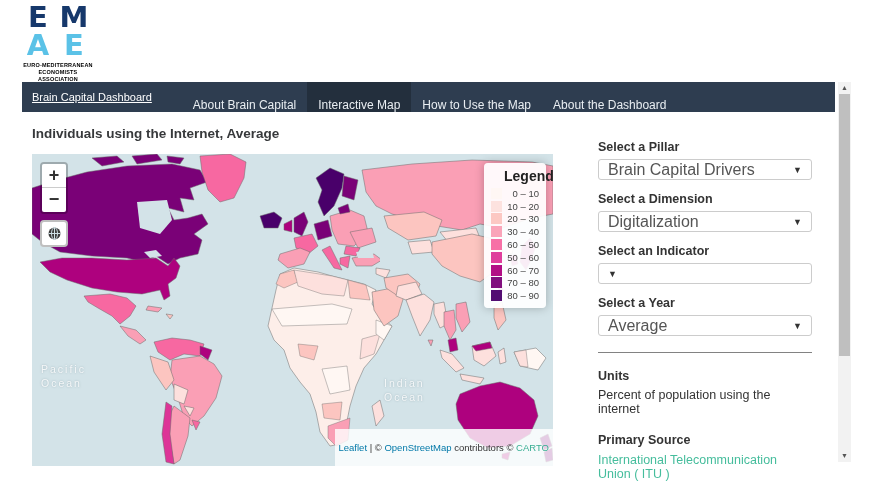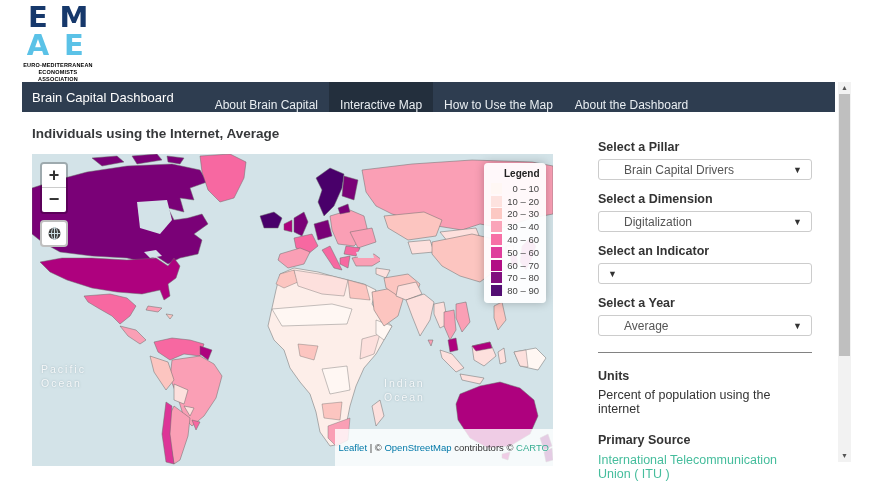--- a/index.html
+++ b/index.html
@@ -13,52 +13,52 @@
                  font-weight:bold; font-size:29px; line-height:28px; text-align:center; }
   .logo-caption { width:76px; margin-top:3px; text-align:center; font-size:5.5px;
                   font-weight:bold; letter-spacing:.2px; line-height:7px; }
   .top-nav { position:absolute; left:230px; top:29px; width:605px; display:flex;
              justify-content:space-between; align-items:center; }
   .tn-item { font-size:11px; font-weight:bold; color:#4d4d4d; cursor:pointer; white-space:nowrap; }
   .tn-item .caret { font-size:8px; color:#4d4d4d; margin-left:3px; }
   
   .dash-frame { position:absolute; left:22px; top:82px; width:813px; height:415px; background:#fff; }
   .dash-nav { height:30px; display:flex; align-items:center; }
-  .dash-brand { font-size:13px; color:#fff; margin:0 30px 0 10px; white-space:nowrap; }
+  .dash-brand { font-size:11px; color:#fff; margin:0 30px 0 10px; white-space:nowrap;text-decoration:underline; }
   .dn-item { font-size:12px; height:30px; line-height:30px; padding:8px 11px; cursor:pointer; white-space:nowrap; }
   .page-title { position:absolute; left:10px; top:44px; font-size:13.5px; font-weight:bold; color:#37393b; }
   
   .map { position:absolute; left:10px; top:72px; width:521px; height:312px; overflow:hidden; }
   .map svg.world { position:absolute; left:0; top:0; }
   .ocean-label { position:absolute; font-size:10.5px; letter-spacing:2px; line-height:14px;
                  color:rgba(255,255,255,.85); text-shadow:0 0 2px rgba(110,135,145,.55); }
   .zoom-ctl { position:absolute; left:8px; top:8px; width:28px; border:2px solid rgba(0,0,0,.25);
               border-radius:4px; overflow:hidden; }
   .zoom-btn { width:24px; height:24px; background:#fff; text-align:center; font-size:18px;
               font-weight:bold; line-height:23px; color:#333; cursor:pointer; }
   .zoom-btn.in { border-bottom:1px solid #ccc; }
   .globe-ctl { position:absolute; left:8px; top:66px; width:28px; height:27px;
                border:2px solid rgba(0,0,0,.25); border-radius:4px; background:#fff;
                display:flex; align-items:center; justify-content:center; cursor:pointer; }
   .legend { position:absolute; right:7px; top:9px; width:62px; background:rgba(255,255,255,.93);
             border-radius:4px; box-shadow:0 0 10px rgba(0,0,0,.25); padding:5px 7px 6px 7px; }
-  .legend-title { font-size:10px; font-weight:bold; color:#222; margin-bottom:3px;padding-left:13px; }
+  .legend-title { font-size:14px; font-weight:bold; color:#222; margin-bottom:3px;padding-left:13px; }
   .legend-row { display:flex; align-items:center; height:12.8px; }
   .legend-swatch { width:11px; height:11px; margin-right:3px; opacity:.95; flex:none; }
   .legend-label { flex:1; font-size:9.5px; color:#444; text-align:right; white-space:nowrap; }
   .attribution { position:absolute; right:0; bottom:0; background:rgba(255,255,255,.8);
                  font-size:9.5px; color:#333; padding:13px 4px; white-space:nowrap; }
   .attribution .lnk-blue { color:#0078a8; }
   .attribution .lnk-green { color:#38ae93; }
   
   .sidebar { position:absolute; left:576px; top:58px; width:214px; }
   .sb-label { font-size:12.5px; font-weight:bold; color:#333; margin-bottom:5px; }
   .sb-select { height:21px; border:1px solid #ccc; border-radius:3px; background:#fff;
                display:flex; align-items:center; padding:0 9px; margin-bottom:12px; cursor:pointer; }
-  .sb-value { flex:1; font-size:12px; color:#555; white-space:nowrap; overflow:hidden;margin-left:16px; }
+  .sb-value { flex:1; font-size:16px; color:#555; white-space:nowrap; overflow:hidden; }
   .sb-caret { font-size:9px; color:#333; }
   .sb-divider { border-top:1px solid #828282; margin:16px 0 16px 0; }
   .sb-heading { font-size:12.5px; font-weight:bold; color:#333; }
   .sb-text { font-size:12.5px; color:#333; margin-top:5px; }
   .sb-link { font-size:12.5px; color:#45bd9c; margin-top:6px; cursor:pointer; }
   .sb-source { margin-top:17px; }
   
   .scrollbar { position:absolute; left:838px; top:82px; width:13px; height:380px; background:#f2f2f2; }
   .sb-arrow { height:12px; text-align:center; font-size:7px; line-height:12px; color:#555; }
   .sb-thumb { position:absolute; left:1px; top:12px; width:11px; height:262px; background:#bfbfbf; }
@@ -234,21 +234,21 @@
           <div class="legend-row">
             <span class="legend-swatch" style="background: rgb(252, 197, 192);"></span>
             <span class="legend-label">20 – 30</span>
           </div>
           <div class="legend-row">
             <span class="legend-swatch" style="background: rgb(250, 159, 181);"></span>
             <span class="legend-label">30 – 40</span>
           </div>
           <div class="legend-row">
             <span class="legend-swatch" style="background: rgb(247, 104, 161);"></span>
-            <span class="legend-label">40 – 60</span>
+            <span class="legend-label">60 – 50</span>
           </div>
           <div class="legend-row">
             <span class="legend-swatch" style="background: rgb(221, 52, 151);"></span>
             <span class="legend-label">50 – 60</span>
           </div>
           <div class="legend-row">
             <span class="legend-swatch" style="background: rgb(174, 1, 126);"></span>
             <span class="legend-label">60 – 70</span>
           </div>
           <div class="legend-row">

